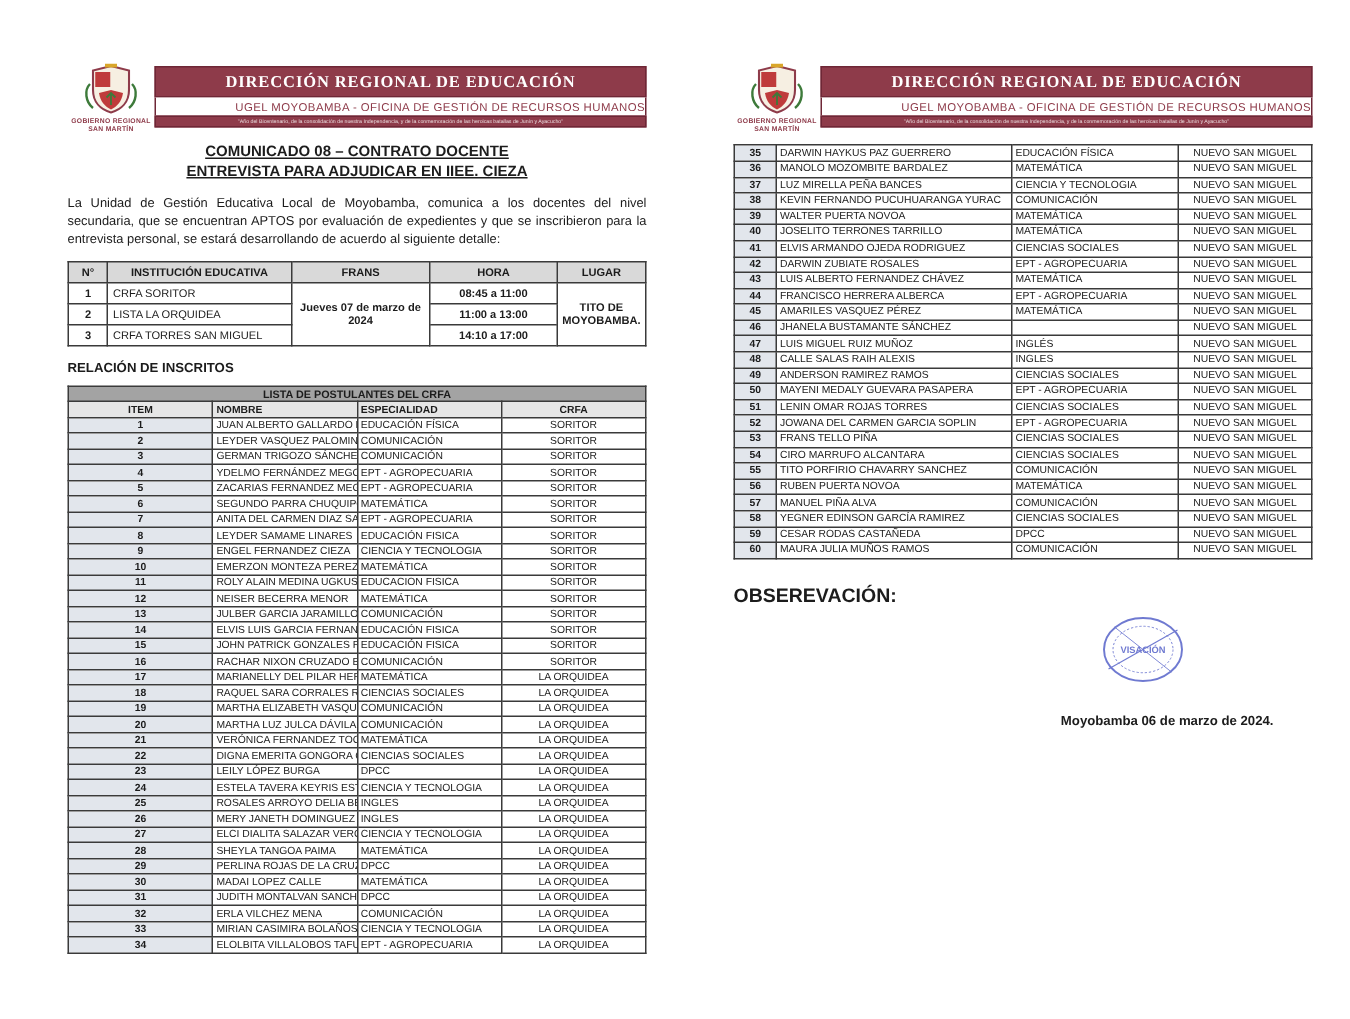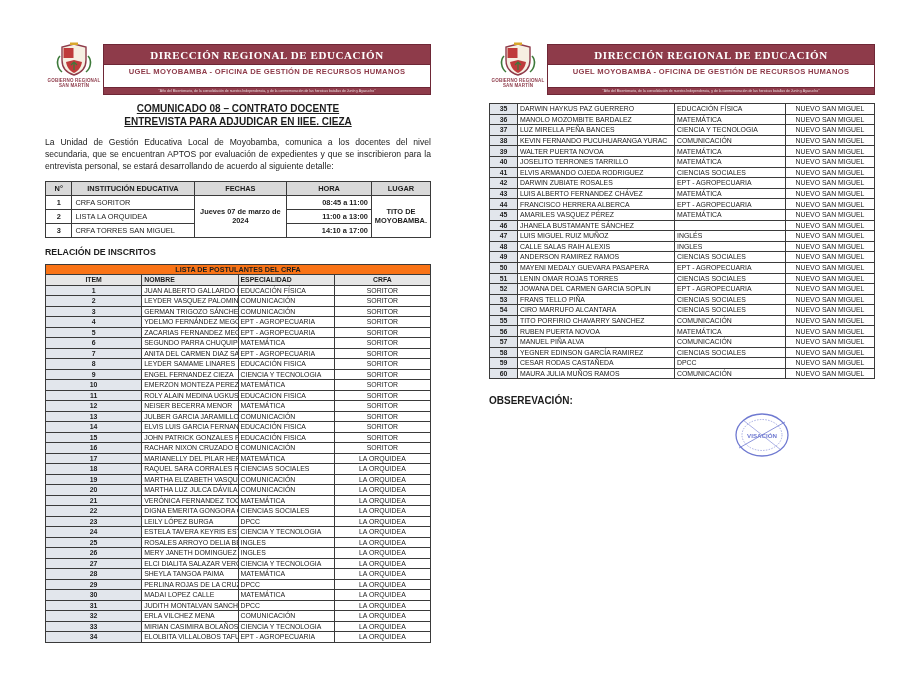--- a/index.html
+++ b/index.html
@@ -18,68 +18,68 @@
   .logo-cap { font-size:4.5px; line-height:1.15; color:#8e3b4a; font-weight:bold; letter-spacing:0.2px; }
   .banner-col { flex:1; padding-top:2px; }
   .banner {
     background:#8e3b4a; color:#ffffff; text-align:center;
     font-family:"Liberation Serif", serif; font-weight:bold;
     font-size:11px; letter-spacing:0.6px; padding:4px 0 3px 0;
     border:1px solid #6e2736;
   }
   .ugel-bar {
     border-left:1px solid #6e2736; border-right:1px solid #6e2736;
-    color:#8e3b4a; font-weight:bold; text-align:center;
-    font-size:7.6px; letter-spacing:0.3px; padding:2px 0 11px 0; background:#fff;
+    color:#8e3b4a; font-weight:normal; text-align:right;
+    font-size:7.6px; letter-spacing:0.3px; padding:2px 0 1px 0; background:#fff;
   }
   .motto-strip {
     background:#8e3b4a; border:1px solid #6e2736; height:6px; overflow:hidden;
     color:#e9d9dc; font-size:3.5px; line-height:6px; text-align:center; white-space:nowrap;
   }
 
   
   .doc-title { margin-top:7px; text-align:center; font-weight:bold; font-size:10px; line-height:1.3; }
   .doc-title div { text-decoration:underline; }
   .intro { margin-top:9px; font-size:8.6px; line-height:1.38; text-align:justify; }
 
   
   table { border-collapse:collapse; width:100%; }
   td, th { border:1px solid #3a3a3a; }
   .schedule { margin-top:8px; font-size:7.4px; }
   .schedule th { background:#d9d9d9; font-weight:bold; text-align:center; padding:2px 1px; }
   .schedule td { padding:2px 3px; }
   .sch-n { text-align:center; font-weight:bold; width:20px; }
   .sch-inst { width:118px; }
   .sch-fecha { width:88px; text-align:center; font-weight:bold; }
-  .sch-hora { width:80px; text-align:right; font-weight:bold; }
+  .sch-hora { width:80px; text-align:center; font-weight:bold; }
   .sch-lugar { text-align:center; font-weight:bold; }
 
   .relacion { margin-top:9px; text-align:left; font-weight:bold; font-size:8.8px; }
 
   
   .lista { margin-top:7px; font-size:6.9px; table-layout:fixed; }
   .lista th, .lista td { padding:1px 2px; height:7.5px; line-height:1.05; overflow:hidden; white-space:nowrap; }
-  .t-title { background:#f97316; font-weight:bold; font-size:7.2px; }
+  .t-title { background:#a3a3a3; font-weight:bold; font-size:7.2px; }
   .t-head th { background:#e6e6e6; font-weight:bold; }
   .t-head .h-item { width:23px; text-align:center; }
   .t-head .h-nombre { text-align:left; }
   .t-head .h-esp { width:100px; text-align:left; }
   .t-head .h-crfa { width:86px; text-align:center; }
   .c-item { width:23px; text-align:center; font-weight:bold; background:#e2e6ec; }
   .c-nombre { text-align:left; }
   .c-esp { width:100px; text-align:left; }
   .c-crfa { width:86px; text-align:center; }
 
   .lista2 { margin-top:8px; font-size:6.9px; table-layout:fixed; }
   .lista2 td { padding:1px 2px; height:7.6px; line-height:1.05; overflow:hidden; white-space:nowrap; }
   .lista2 .c-esp { width:106px; }
   .lista2 .c-crfa { width:84px; }
 
   
-  .obs-head { margin-top:16px; font-weight:bold; font-size:10px; }
+  .obs-head { margin-top:16px; font-weight:bold; font-size:13px; }
   .obs-text { margin-top:8px; font-weight:bold; font-size:8.8px; line-height:1.35; text-decoration:underline; text-align:justify; }
   .atte { margin-top:42px; text-align:right; padding-right:26px; font-weight:bold; font-size:8.8px; }
   .stamp-wrap { margin-top:6px; padding-left:245px; }
   .date-line { margin-top:14px; text-align:right; padding-right:26px; font-weight:bold; font-size:8.8px; }
 </style>
 </head>
 <body>
 
 <div id="canvas">
 
@@ -112,21 +112,21 @@
       <div>ENTREVISTA PARA ADJUDICAR EN IIEE. CIEZA</div>
     </div>
 
     <div class="intro">La Unidad de Gestión Educativa Local de Moyobamba, comunica a los docentes del nivel secundaria, que se encuentran APTOS por evaluación de expedientes y que se inscribieron para la entrevista personal, se estará desarrollando de acuerdo al siguiente detalle:</div>
 
     <table class="schedule">
       <thead>
         <tr>
           <th class="sch-n">N°</th>
           <th class="sch-inst">INSTITUCIÓN EDUCATIVA</th>
-          <th class="sch-fecha">FECHAS</th>
+          <th class="sch-fecha">FRANS</th>
           <th class="sch-hora">HORA</th>
           <th class="sch-lugar">LUGAR</th>
         </tr>
       </thead>
       <tbody>
         <tr>
           <td class="sch-n">1</td>
           <td class="sch-inst">CRFA SORITOR</td>
           <td class="sch-fecha" rowspan="3">Jueves 07 de marzo de 2024</td>
           <td class="sch-hora">08:45 a 11:00</td>
@@ -619,14 +619,15 @@
     <div class="stamp-wrap">
       <svg width="56" height="46" viewBox="0 0 56 46" opacity="0.85">
         <ellipse cx="28" cy="23" rx="26" ry="21" fill="none" stroke="#5763c9" stroke-width="1.3"></ellipse>
         <ellipse cx="28" cy="23" rx="20" ry="15.5" fill="none" stroke="#5763c9" stroke-width="0.6" stroke-dasharray="1.5,1.3"></ellipse>
         <line x1="5" y1="36" x2="51" y2="10" stroke="#5763c9" stroke-width="0.8"></line>
         <line x1="9" y1="8" x2="47" y2="38" stroke="#5763c9" stroke-width="0.6"></line>
         <text x="28" y="25.5" text-anchor="middle" font-size="6.2" font-weight="bold" fill="#5763c9" font-family="Liberation Sans, sans-serif">VISACIÓN</text>
       </svg>
     </div>
 
+    <div class="date-line">Moyobamba 06 de marzo de 2024.</div>
   </div>
 </div>
 
 </body></html>

